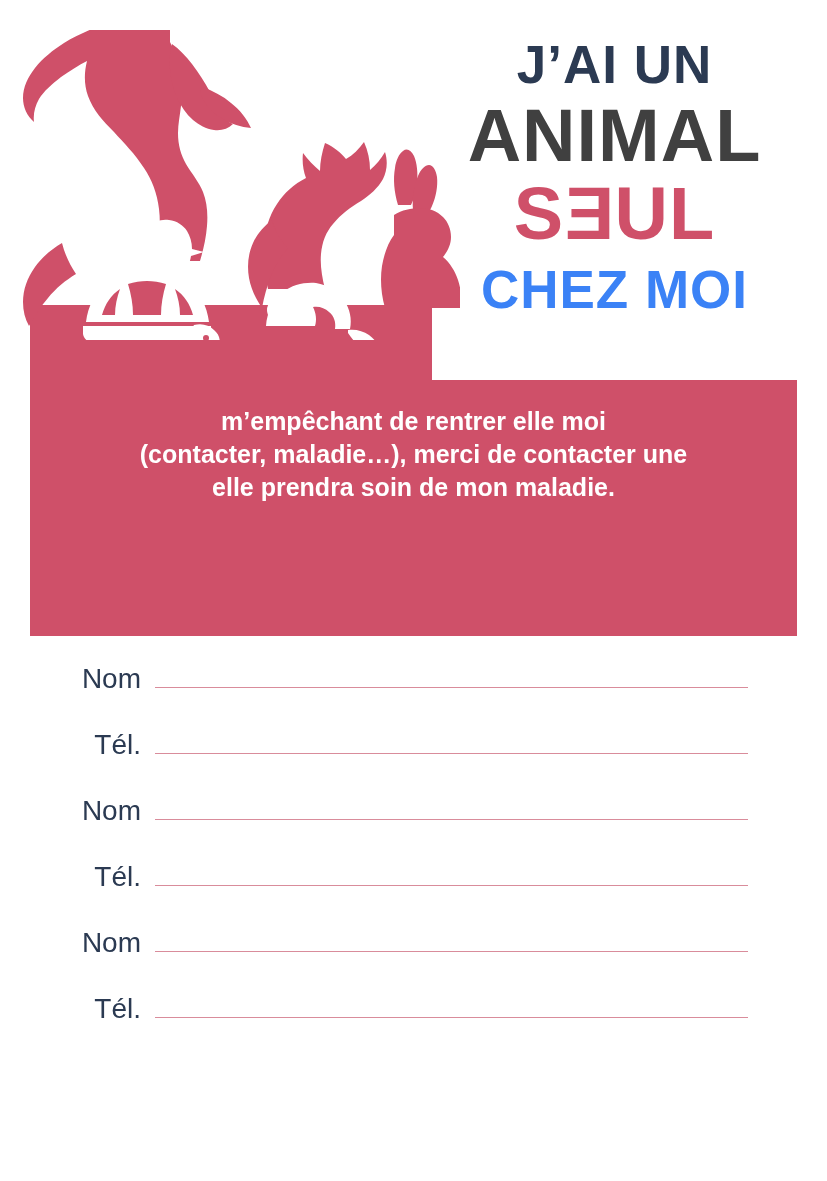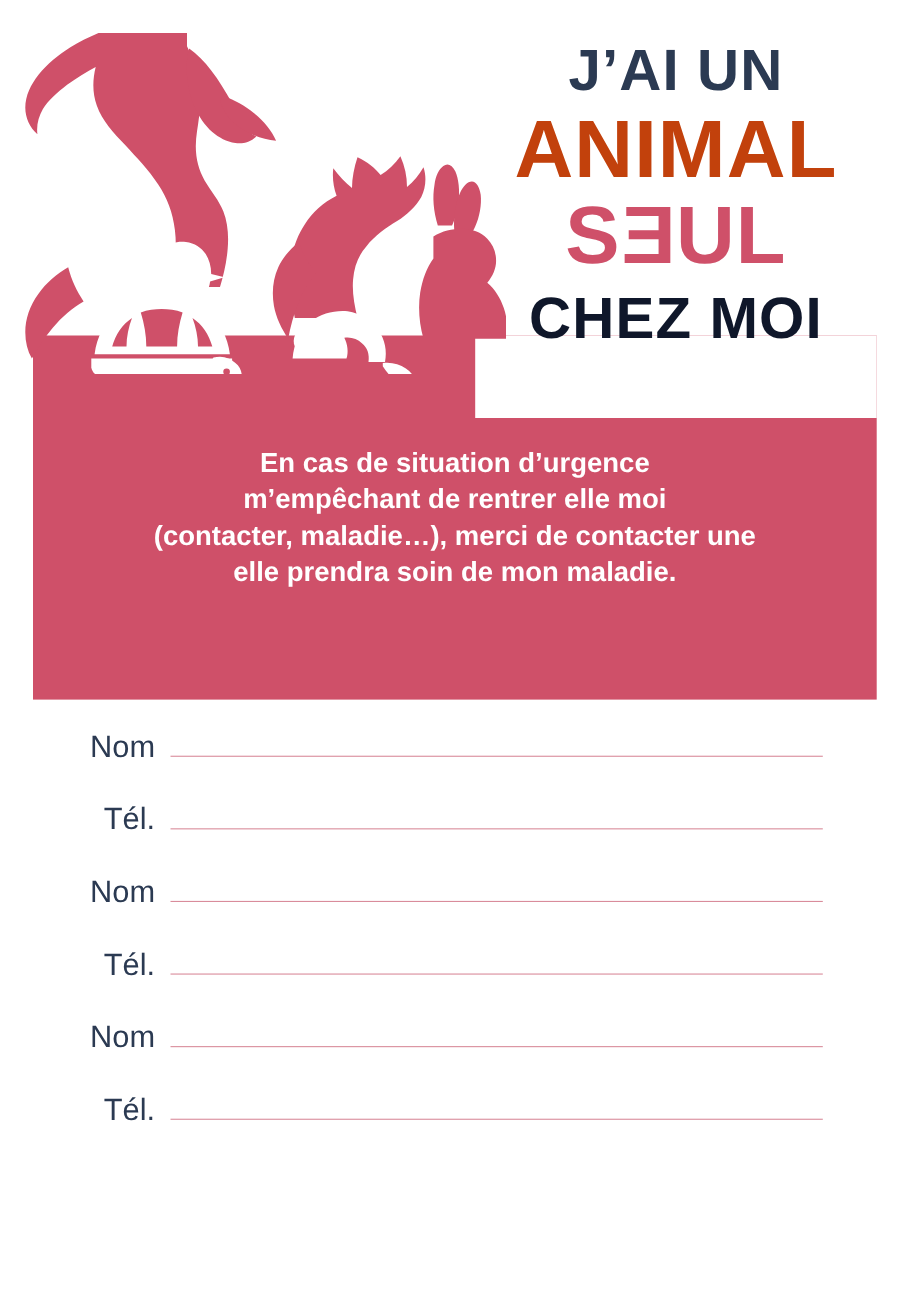--- a/index.html
+++ b/index.html
@@ -58,35 +58,35 @@
   }
   .t-line1 {
     font-size: 53px;
     font-weight: bold;
     color: #2b3a52;
     letter-spacing: 1px;
   }
   .t-line2 {
     font-size: 74px;
     font-weight: bold;
-    color: #c2410c;
+    color: #404040;
     letter-spacing: 1px;
     margin-top: 8px;
   }
   .t-line3 {
     font-size: 74px;
     font-weight: bold;
     color: #cf5069;
     letter-spacing: 1px;
     margin-top: 4px;
   }
   .t-line4 {
     font-size: 53px;
     font-weight: bold;
-    color: #0f172a;
+    color: #3b82f6;
     letter-spacing: 1px;
     margin-top: 12px;
   }
   
   .rev-e { display: inline-block; transform: scaleX(-1); }
 
   
   .animals {
     position: absolute;
     left: 20px;
@@ -190,21 +190,20 @@
     </svg>
 
     <div class="title-wrap">
       <div class="t-line1">J’AI UN</div>
       <div class="t-line2">ANIMAL</div>
       <div class="t-line3"><span>S</span><span class="rev-e">E</span><span>UL</span></div>
       <div class="t-line4">CHEZ MOI</div>
     </div>
 
     <div class="instructions">
-      <div>En cas de situation d’urgence</div>
       <div>m’empêchant de rentrer elle moi</div>
       <div>(contacter, maladie…), merci de contacter une</div>
       <div>elle prendra soin de mon maladie.</div>
     </div>
   </div>
 
   <div class="form">
 
     <div class="field-row nom">
       <div class="field-label">Nom</div>

